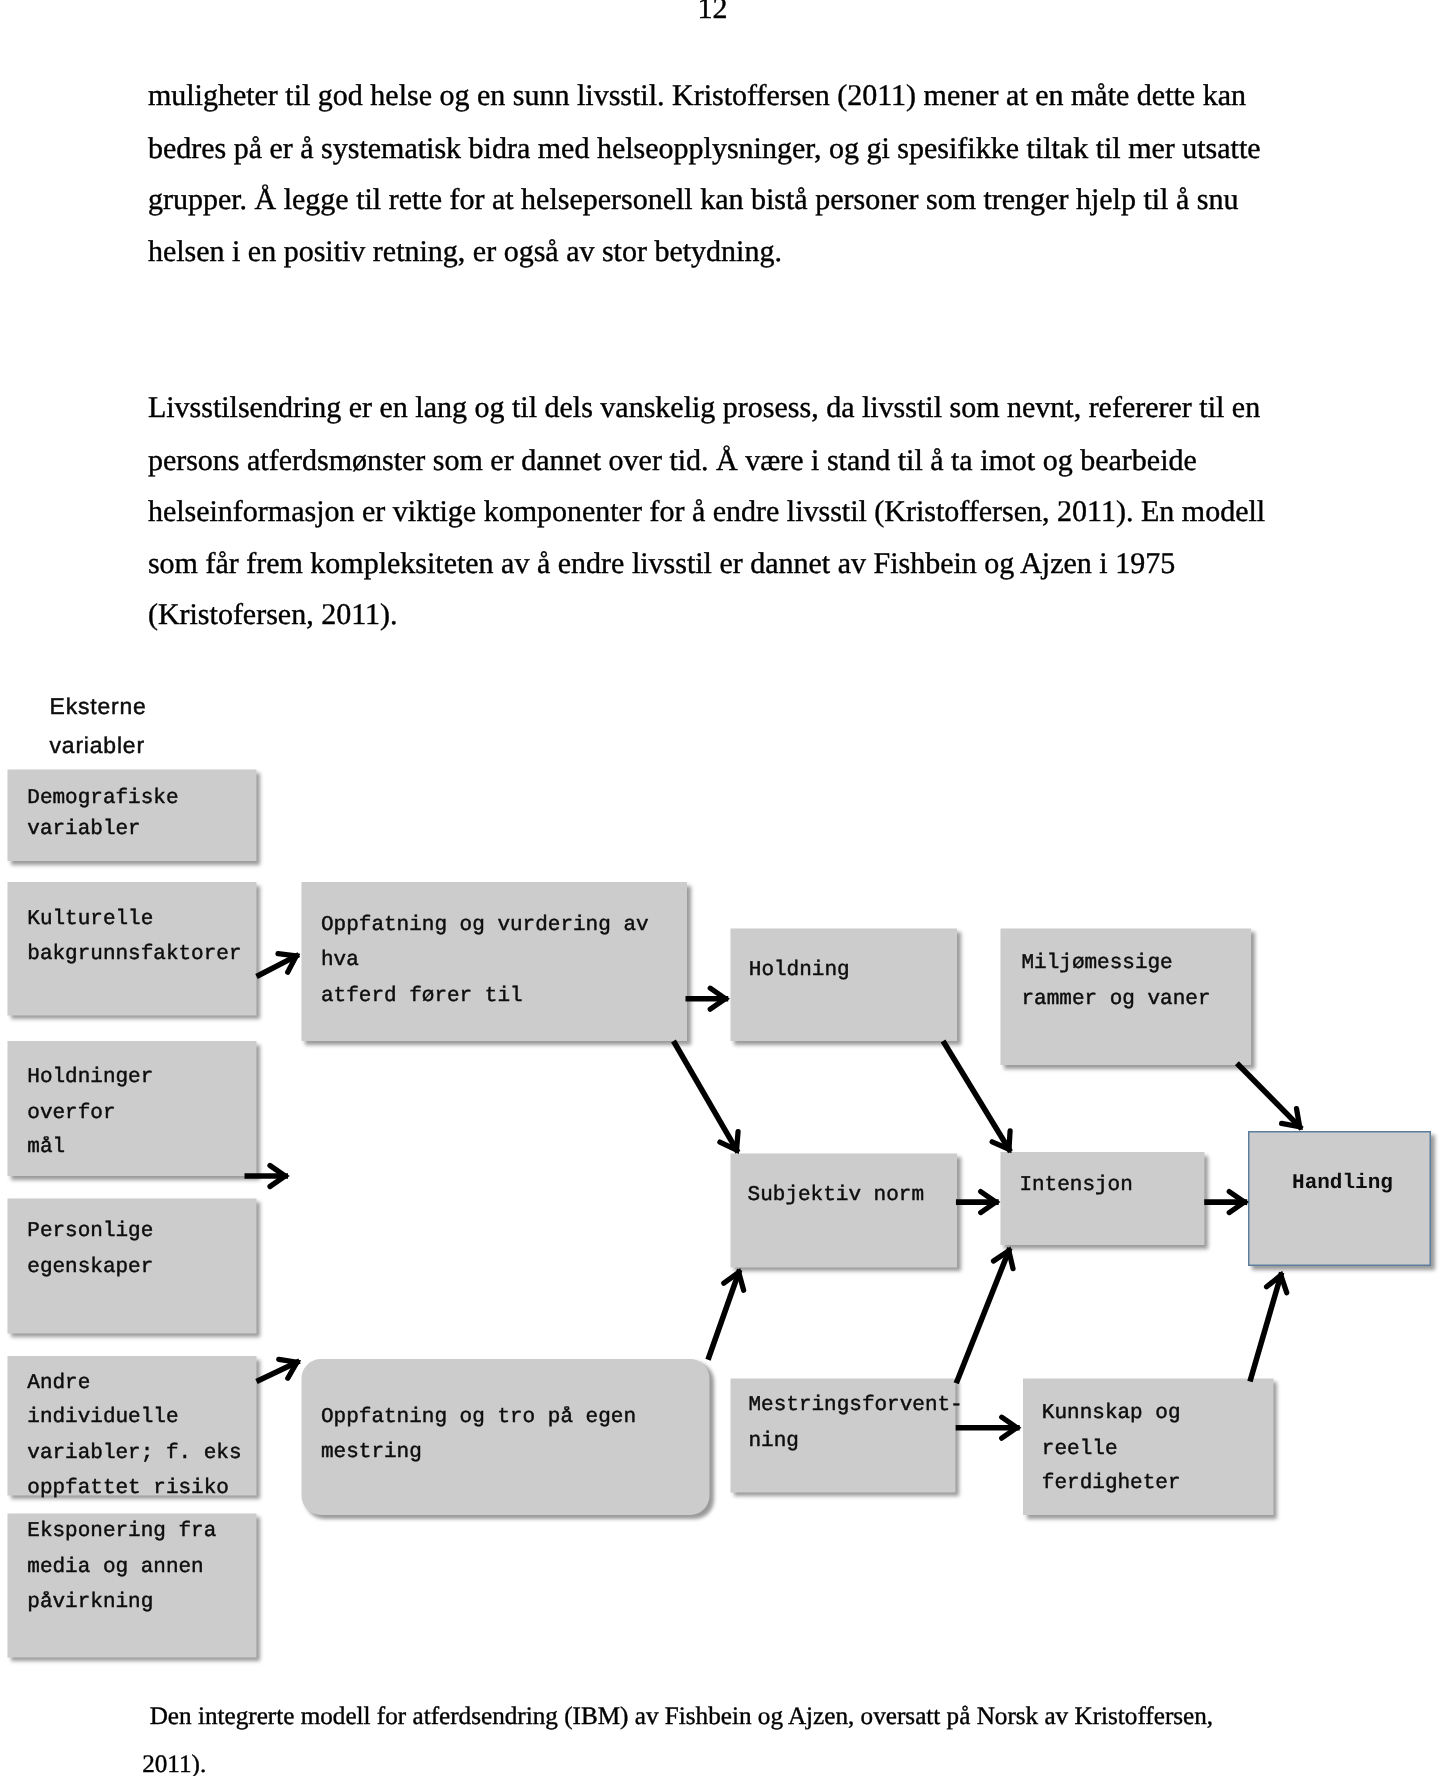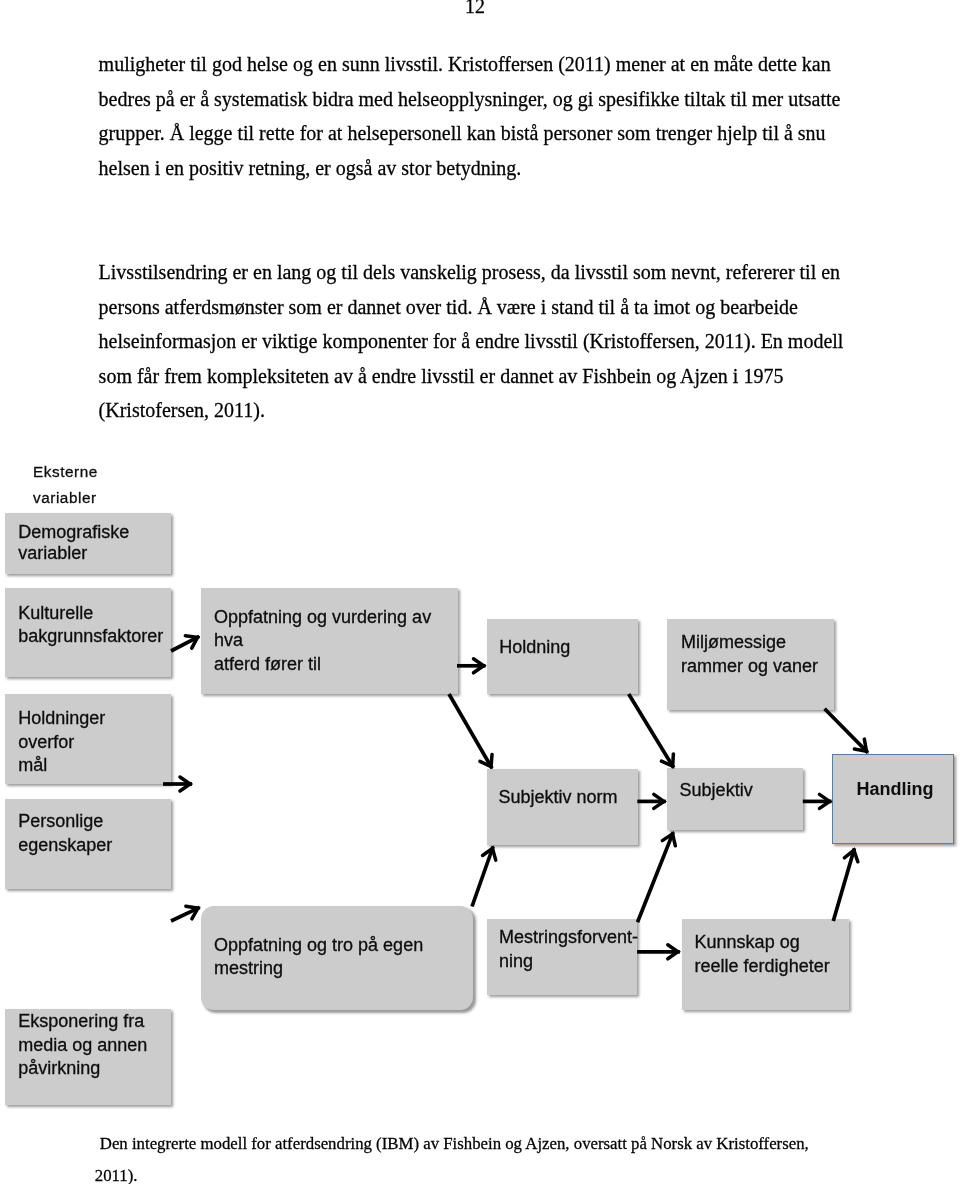--- a/index.html
+++ b/index.html
@@ -11,21 +11,21 @@
           font-size:20px;line-height:34.5px;-webkit-text-stroke:0.26px #000;}
   .para{position:absolute;font-size:20px;line-height:34.5px;text-align:left;
         -webkit-text-stroke:0.26px #000;}
   #p1{left:98.6px;top:47.3px;width:745px;}
   #p2{left:98.6px;top:255.3px;width:745px;}
   #caption{position:absolute;left:94.8px;top:1128px;width:716px;
            font-size:16.8px;line-height:32.4px;text-indent:5px;-webkit-text-stroke:0.26px #000;}
   
   #diagram{position:absolute;left:0;top:0;width:960px;height:1164px;}
   .box{position:absolute;background:#cccccc;box-sizing:border-box;
-       font-family:Liberation Sans, sans-serif;font-size:18px;line-height:23.4px;
+       font-family:Liberation Mono, monospace;font-size:14px;line-height:23.4px;
        color:#0d0d0d;-webkit-text-stroke:0.3px #0d0d0d;white-space:pre-line;display:flex;flex-direction:column;
        justify-content:flex-start;padding-left:13.2px;padding-right:6px;
        box-shadow:2.4px 2.4px 2.6px rgba(0,0,0,0.40);}
   .lbl{position:absolute;font-family:"Liberation Sans",sans-serif;font-size:15.3px;
        line-height:23.4px;color:#0d0d0d;-webkit-text-stroke:0.3px #0d0d0d;white-space:pre-line;}
   svg.arrows{position:absolute;left:0;top:0;width:960px;height:1184px;overflow:visible;}
   
   #hdg{left:33px;top:459px;line-height:25.6px;letter-spacing:0.55px;}
   #b-demografiske {left:5px;  top:512.5px; width:165.6px; height:61.3px; padding-top:9.6px; line-height:20.8px;}
   #b-kulturelle   {left:5px;  top:588.3px; width:165.6px; height:89px;   padding-top:13.4px;}
@@ -59,33 +59,36 @@
     <div class="lbl" id="hdg">Eksterne
 variabler</div>
     <div class="box" id="b-demografiske">Demografiske
 variabler</div>
     <div class="box" id="b-kulturelle">Kulturelle
 bakgrunnsfaktorer</div>
     <div class="box" id="b-holdninger">Holdninger overfor
 mål</div>
     <div class="box" id="b-personlige">Personlige
 egenskaper</div>
+    <div class="box" id="b-andre">Andre individuelle
+variabler; f. eks
+oppfattet risiko</div>
     <div class="box" id="b-eksponering">Eksponering fra
 media og annen
 påvirkning</div>
     <div class="box" id="b-oppf-vurd">Oppfatning og vurdering av hva
 atferd fører til</div>
     <div class="box" id="b-oppf-tro">Oppfatning og tro på egen mestring</div>
     <div class="box" id="b-holdning">Holdning</div>
     <div class="box" id="b-subjektiv">Subjektiv norm</div>
     <div class="box" id="b-mestring">Mestringsforvent-
 ning</div>
     <div class="box" id="b-miljo">Miljømessige
 rammer og vaner</div>
-    <div class="box" id="b-intensjon">Subjektiv</div>
+    <div class="box" id="b-intensjon">Intensjon</div>
     <div class="box" id="b-kunnskap">Kunnskap og
 reelle ferdigheter</div>
     <div class="box" id="b-handling">Handling</div>
     <svg class="arrows" id="arrowlayer" viewBox="0 0 960 1184">
         <g>
           <line x1="171" y1="651" x2="199.22" y2="636.42" stroke="#000" stroke-width="3.7" stroke-linecap="butt"></line>
           <path d="M 185.35 635.71 L 197.52 637.30 L 191.78 648.15" fill="none" stroke="#000" stroke-width="3.5" stroke-linejoin="miter" stroke-miterlimit="10" stroke-linecap="round"></path>
         </g>
         <g>
           <line x1="163" y1="784" x2="192.00" y2="784.00" stroke="#000" stroke-width="3.7" stroke-linecap="butt"></line>

